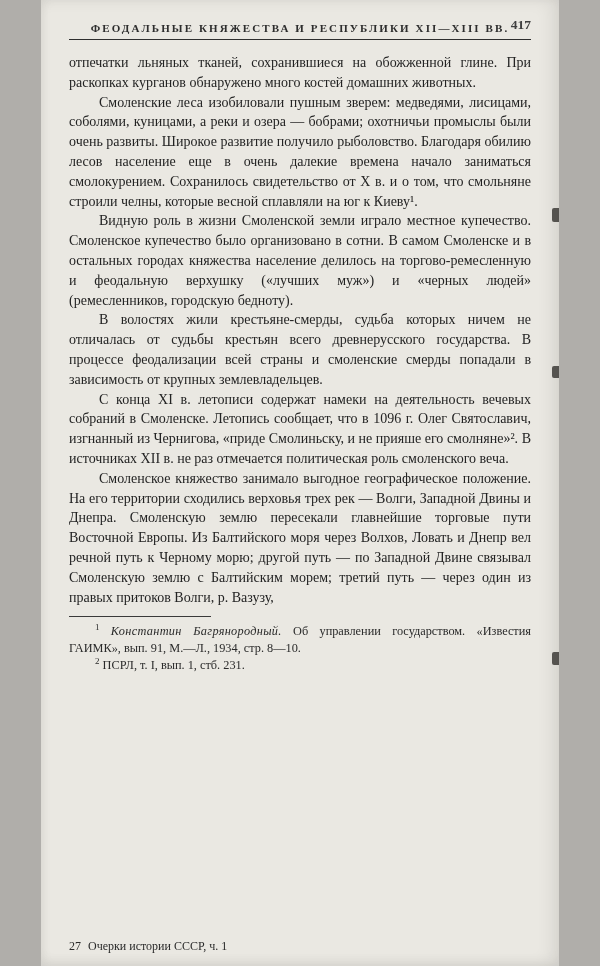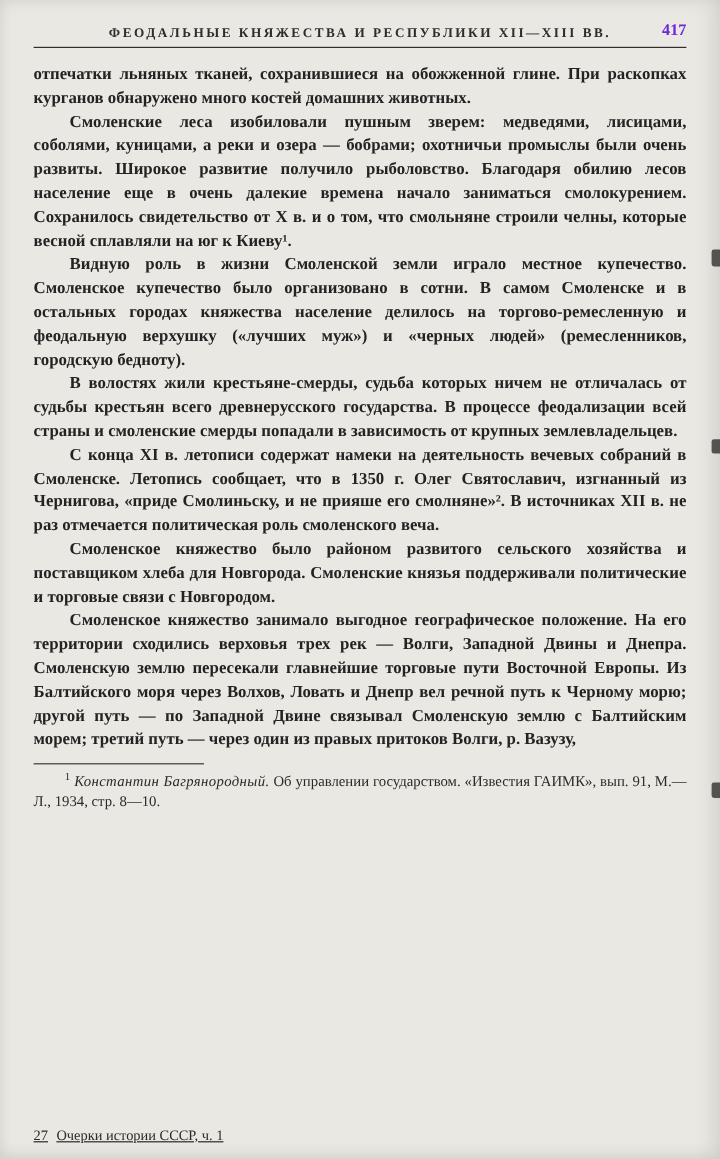--- a/index.html
+++ b/index.html
@@ -2,21 +2,21 @@
 <html lang="ru"><head>
 <meta charset="utf-8">
 <style>
   html, body {
     margin: 0;
     padding: 0;
     background: #b0aeaa;
   }
   .page {
     position: relative;
-    width: 600px;
+    width: 518px;
     height: 966px;
     margin: 0 auto;
     box-sizing: border-box;
     padding: 18px 28px 0 28px;
     background: #eae8e2;
     color: #262626;
     font-family: "Liberation Serif", "DejaVu Serif", serif;
     overflow: hidden;
     box-shadow: inset -8px 0 16px rgba(0,0,0,0.07), inset 0 -5px 12px rgba(0,0,0,0.04), inset 4px 0 10px rgba(0,0,0,0.03);
   }
@@ -31,30 +31,29 @@
     letter-spacing: 2.1px;
     color: #2d2d2d;
     white-space: nowrap;
   }
   .page-number {
     position: absolute;
     right: 0;
     top: -1px;
     font-size: 13.5px;
     font-weight: 700;
-    color: #6d28d9;
+    color: #404040;
   }
   .header-rule {
     margin-top: 5px;
     border-top: 1.6px solid #2e2e2e;
     height: 0;
   }
   .body {
     margin-top: 13px;
-    font-weight: bold;
   }
   .para {
     margin: 0;
     font-size: 14px;
     line-height: 19.8px;
     text-align: justify;
     text-indent: 30px;
     color: #232323;
   }
   .para.no-indent {
@@ -80,21 +79,20 @@
   }
   .footnote i {
     letter-spacing: 0.3px;
   }
   .footer {
     position: absolute;
     left: 28px;
     bottom: 12px;
     font-size: 12px;
     color: #2a2a2a;
-    text-decoration: underline;
   }
   .footer .sig {
     margin-right: 7px;
   }
   
   .edge-mark {
     position: absolute;
     right: 0;
     width: 7px;
     background: #3d3b37;
@@ -114,29 +112,29 @@
     <span class="running-title">ФЕОДАЛЬНЫЕ КНЯЖЕСТВА И РЕСПУБЛИКИ XII—XIII ВВ.</span>
     <span class="page-number">417</span>
   </div>
   <div class="header-rule"></div>
 
   <div class="body">
     <p class="para no-indent">отпечатки льняных тканей, сохранившиеся на обожженной глине. При раскопках курганов обнаружено много костей домашних животных.</p>
     <p class="para">Смоленские леса изобиловали пушным зверем: медведями, лисицами, соболями, куницами, а реки и озера — бобрами; охотничьи промыслы были очень развиты. Широкое развитие получило рыболовство. Благодаря обилию лесов население еще в очень далекие времена начало заниматься смолокурением. Сохранилось свидетельство от X в. и о том, что смольняне строили челны, которые весной сплавляли на юг к Киеву¹.</p>
     <p class="para">Видную роль в жизни Смоленской земли играло местное купечество. Смоленское купечество было организовано в сотни. В самом Смоленске и в остальных городах княжества население делилось на торгово-ремесленную и феодальную верхушку («лучших муж») и «черных людей» (ремесленников, городскую бедноту).</p>
     <p class="para">В волостях жили крестьяне-смерды, судьба которых ничем не отличалась от судьбы крестьян всего древнерусского государства. В процессе феодализации всей страны и смоленские смерды попадали в зависимость от крупных землевладельцев.</p>
-    <p class="para">С конца XI в. летописи содержат намеки на деятельность вечевых собраний в Смоленске. Летопись сообщает, что в 1350 г. Олег Святославич, изгнанный из Чернигова, «приде Смолиньску, и не прияше его смолняне»². В источниках XII в. не раз отмечается политическая роль смоленского веча.</p>
-    <p class="para">Смоленское княжество было районом развитого сельского хозяйства и поставщиком хлеба для Новгорода. Смоленские князья поддерживали политические и торговые связи с Новгородом.</p>
+    <p class="para">С конца XI в. летописи содержат намеки на деятельность вечевых собраний в Смоленске. Летопись сообщает, что в 1096 г. Олег Святославич, изгнанный из Чернигова, «приде Смолиньску, и не прияше его смолняне»². В источниках XII в. не раз отмечается политическая роль смоленского веча.</p>
     <p class="para">Смоленское княжество занимало выгодное географическое положение. На его территории сходились верховья трех рек — Волги, Западной Двины и Днепра. Смоленскую землю пересекали главнейшие торговые пути Восточной Европы. Из Балтийского моря через Волхов, Ловать и Днепр вел речной путь к Черному морю; другой путь — по Западной Двине связывал Смоленскую землю с Балтийским морем; третий путь — через один из правых притоков Волги, р. Вазузу,</p>
   </div>
 
   <div class="fn-rule"></div>
 
   <div class="footnotes">
     <p class="footnote"><sup>1</sup> <i>Константин Багрянородный.</i> <span>Об управлении государством. «Известия ГАИМК», вып. 91, М.—Л., 1934, стр. 8—10.</span></p>
+    <p class="footnote"><sup>2</sup> <span>ПСРЛ, т. I, вып. 1, стб. 231.</span></p>
   </div>
 
   <div class="footer">
     <span class="sig">27</span><span>Очерки истории СССР, ч. 1</span>
   </div>
 
   <div class="edge-mark m1"></div>
   <div class="edge-mark m2"></div>
   <div class="edge-mark m3"></div>
 

